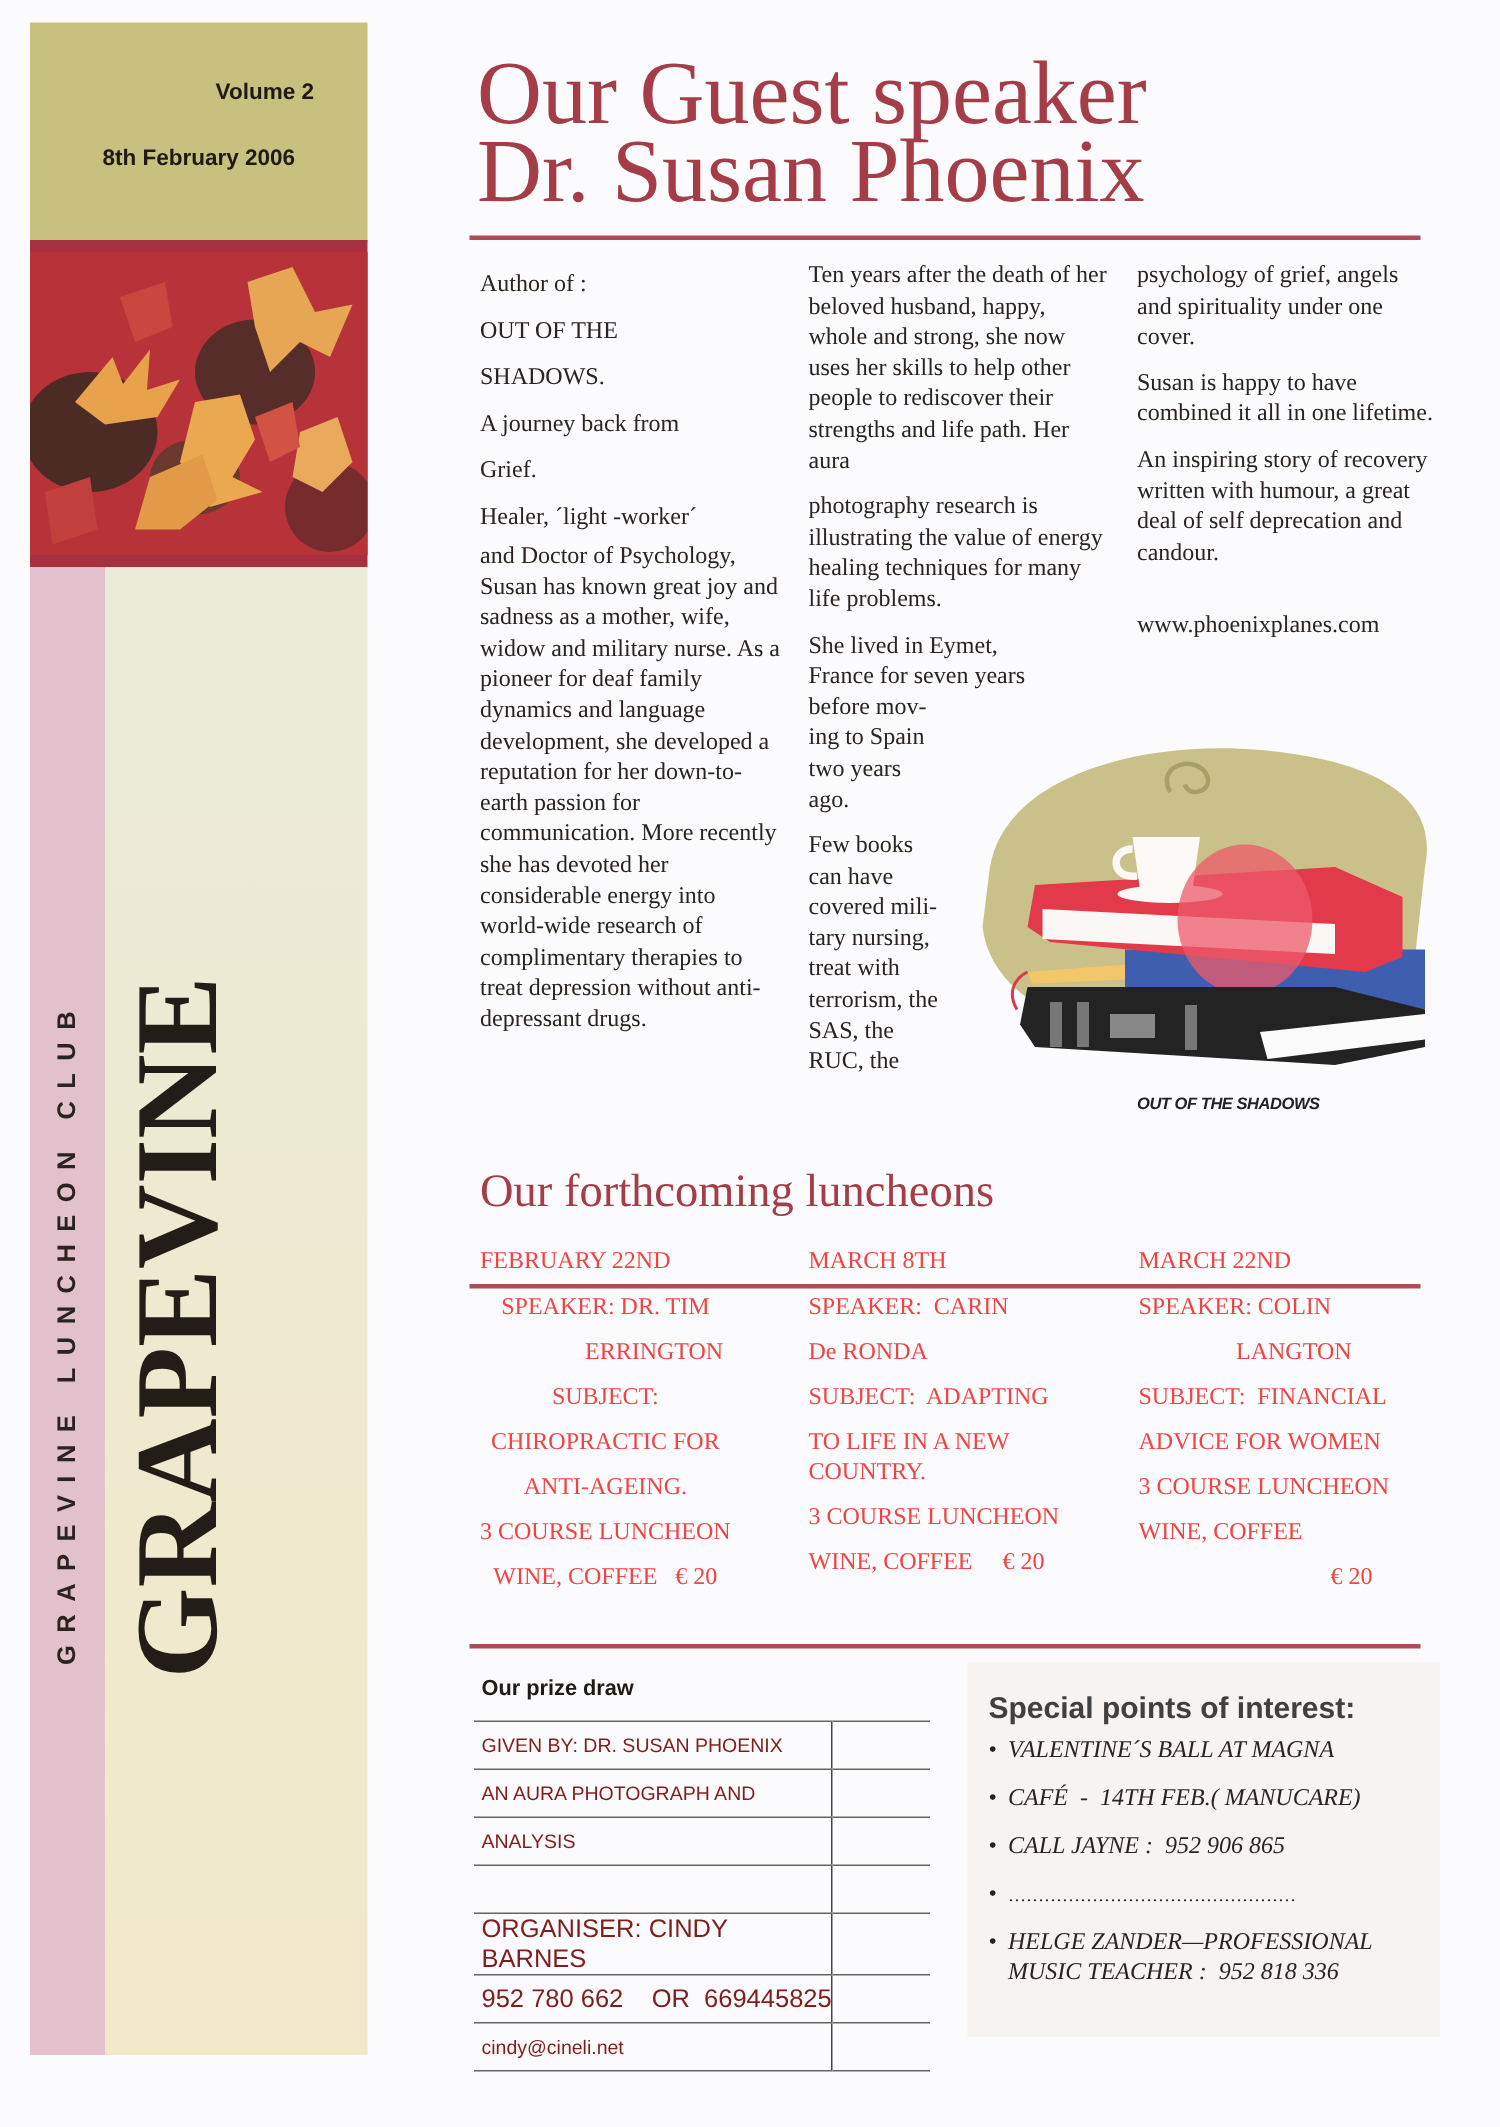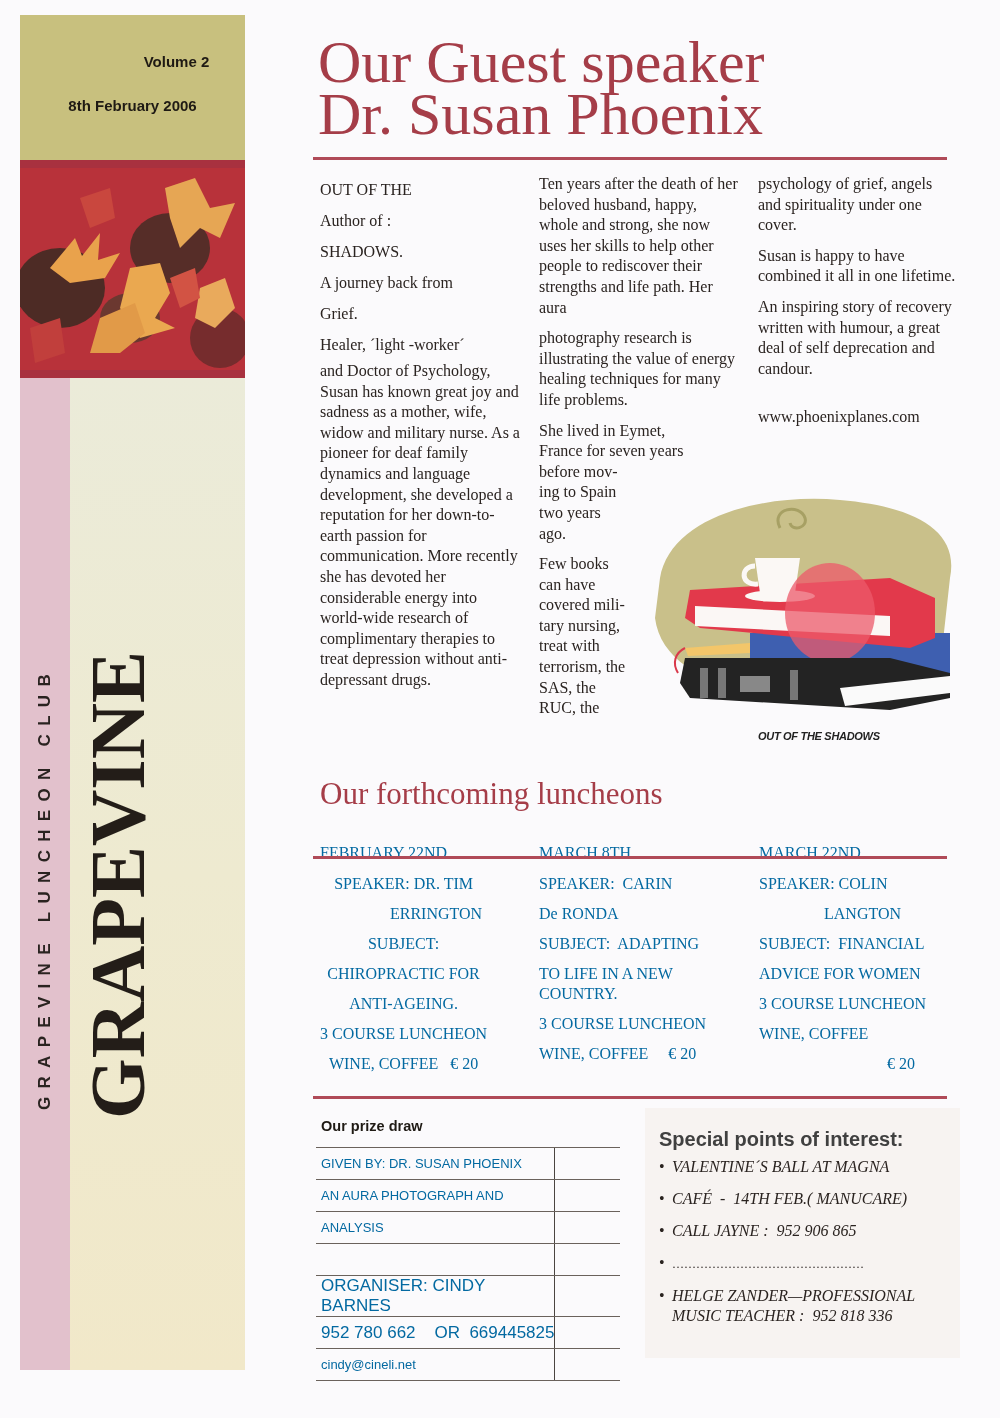--- a/index.html
+++ b/index.html
@@ -39,28 +39,28 @@
   .col1 { left: 320px; top: 174px; width: 200px; }
   .col2 { left: 539px; top: 174px; width: 200px; }
   .col3 { left: 758px; top: 174px; width: 200px; }
   .col1 .sp { line-height: 31px; margin: 0; }
 
   .illus { left: 640px; top: 488px; width: 320px; height: 230px; }
   .caption { left: 758px; top: 730px; font-family: "Liberation Sans", sans-serif; font-style: italic; font-weight: bold; font-size: 11px; letter-spacing: -0.3px; color: #222; }
 
   
   .sub-head { left: 320px; top: 776px; font-size: 31px; color: #a53d48; }
-  .lun-col { font-size: 16px; color: #0369a1; margin-top: 12px; }
+  .lun-col { font-size: 16px; color: #ef4444; }
   .lun-col div { white-space: nowrap; }
   .lun-date { top: 832px; font-size: 16px; }
 
   
   .prize-head { left: 321px; top: 1118px; font-family: "Liberation Sans", sans-serif; font-weight: bold; font-size: 14.5px; color: #1f1a14; }
   .prize-table { left: 316px; top: 1147px; width: 304px; border-collapse: collapse; }
-  .prize-table td { height: 31px; border-top: 1px solid #6a625c; border-bottom: 1px solid #6a625c; padding: 0 0 0 5px; font-family: "Liberation Sans", sans-serif; font-size: 13px; color: #0369a1; }
+  .prize-table td { height: 31px; border-top: 1px solid #6a625c; border-bottom: 1px solid #6a625c; padding: 0 0 0 5px; font-family: "Liberation Sans", sans-serif; font-size: 13px; color: #7f1d1d; }
   .prize-table td.c2 { width: 66px; border-left: 1px solid #4a4440; padding: 0; }
   .prize-table tr.big td.c1 { font-size: 17px; }
 
   
   .sp-box { left: 645px; top: 1108px; width: 315px; height: 250px; background: #f7f3f1; }
   .sp-head { left: 659px; top: 1128px; font-family: "Liberation Sans", sans-serif; font-weight: bold; font-size: 20px; color: #404040; }
   .sp-list { left: 659px; top: 1157px; width: 300px; font-style: italic; font-size: 16px; color: #2a2320; margin: 0; padding: 0; list-style: none; }
   .sp-list li { line-height: 20px; margin-bottom: 12px; padding-left: 13px; position: relative; }
   .sp-list li .bullet { position: absolute; left: 0; top: 0; font-style: normal; }
 </style>
@@ -95,22 +95,22 @@
 <div class="abs sb-club">GRAPEVINE LUNCHEON CLUB</div>
 <div class="abs sb-title">GRAPEVINE</div>
 
 <div class="abs headline">
   <div>Our Guest speaker</div>
   <div>Dr. Susan Phoenix</div>
 </div>
 <div class="abs rule" style="left:313px; top:157px; width:634px;"></div>
 
 <div class="abs col col1">
+  <p class="sp">Author of :</p>
   <p class="sp">OUT OF THE</p>
-  <p class="sp">Author of :</p>
   <p class="sp">SHADOWS.</p>
   <p class="sp">A journey back from</p>
   <p class="sp">Grief.</p>
   <p class="sp">Healer, ´light -worker´</p>
   <p style="margin-top:1px;">and  Doctor of Psychology, Susan has known great joy and sadness as a mother, wife, widow and military nurse.  As a pioneer for deaf family dynamics and language development, she developed a reputation for her down-to-earth passion for communication. More recently she has devoted her considerable energy into world-wide research of complimentary therapies to treat depression without anti-depressant drugs.</p>
 </div>
 
 <div class="abs col col2">
   <p>Ten years after the death of her beloved husband, happy, whole and strong, she now uses her skills to help other people to rediscover their strengths and life path.  Her aura</p>
   <p>photography research is illustrating the value of energy healing techniques for many life problems.</p>

